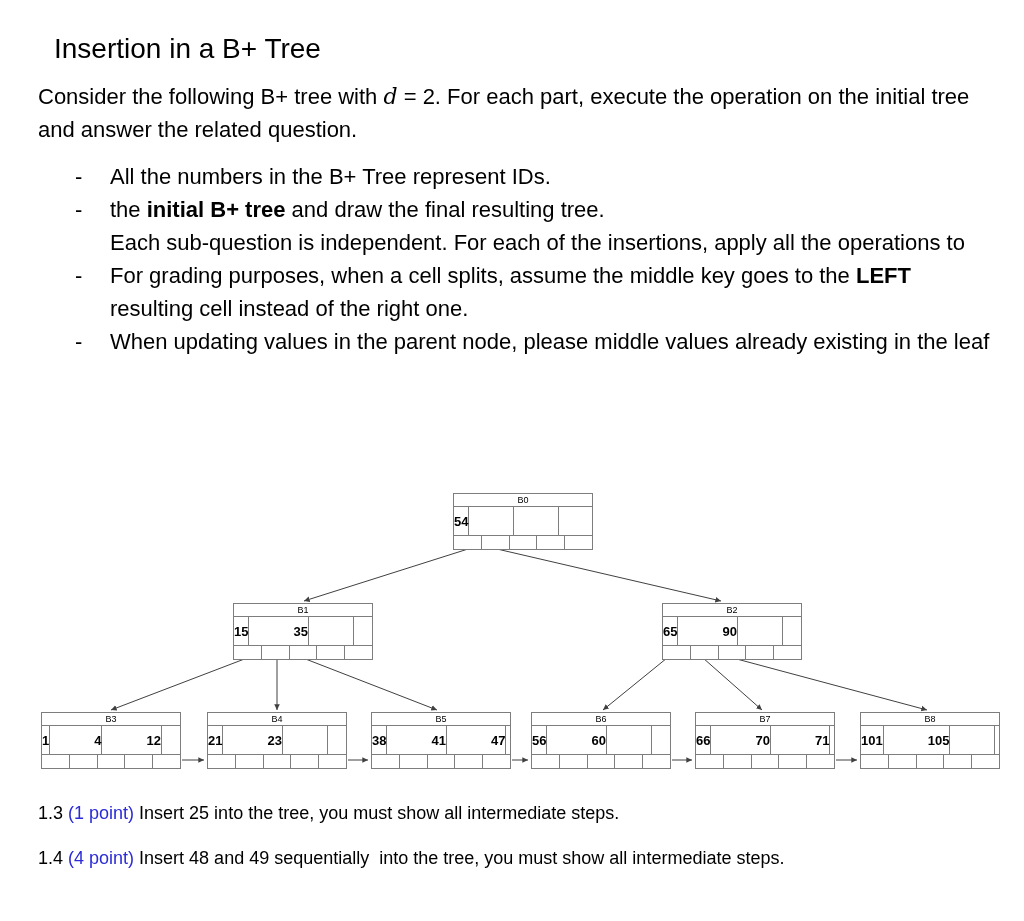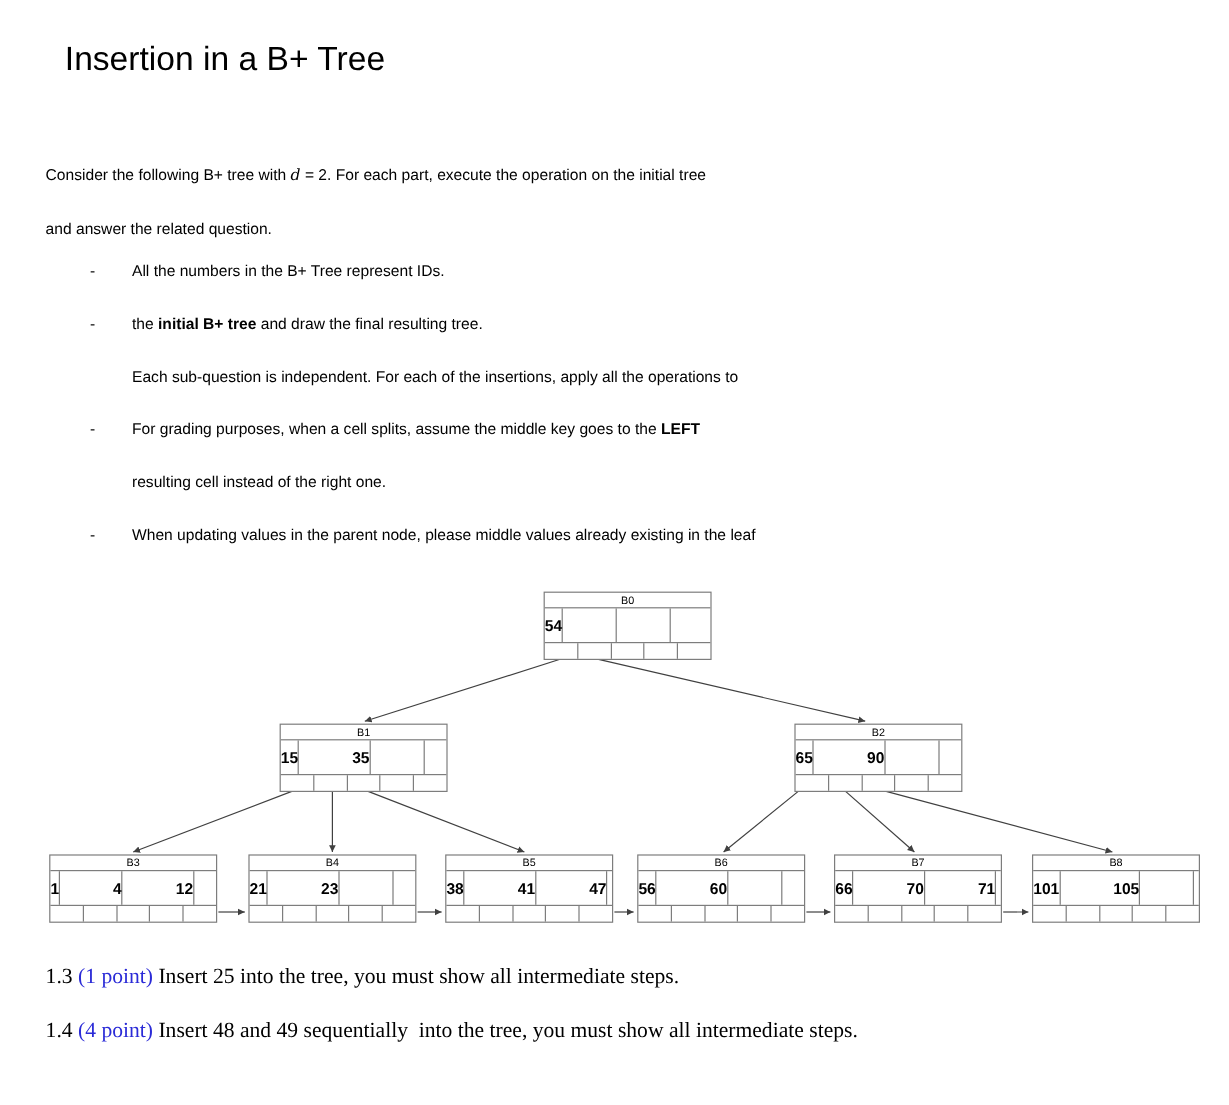--- a/index.html
+++ b/index.html
@@ -2,32 +2,32 @@
 <html><head>
 <meta charset="utf-8">
 <style>
   html,body{margin:0;padding:0;background:#ffffff;}
   body{
     width:1024px;height:921px;position:relative;overflow:hidden;
     font-family:"Liberation Sans", sans-serif;color:#000000;
   }
   .abs{position:absolute;}
   #title{left:38px;top:33px;font-size:28px;font-weight:400;margin-left:16px;}
-  .richblock{font-size:13px;line-height:44px;margin-top:44px;}
+  .richblock{font-size:22px;line-height:33px;}
   #intro{left:38px;top:80px;width:952px;}
   #bullets{left:38px;top:160px;width:952px;}
   .bullet{display:flex;}
   .dash-cell{flex:none;width:35px;margin-left:37px;}
   .bullet-body{flex:1;}
   .line{display:block;}
   .seg{white-space:pre-wrap;}
   .seg-bold{font-weight:700;}
   .seg-math{font-family:"DejaVu Serif", serif;font-style:italic;}
   .seg-blue{color:#2b2bd7;}
-  .question{left:38px;font-size:18px;line-height:24px;font-family:Liberation Serif, serif;}
+  .question{left:38px;font-size:18px;line-height:24px;}
   #q1{top:801px;}
   #q2{top:846px;}
 
   
   #diagram{left:0;top:18px;width:1024px;height:921px;}
   #edges-svg{position:absolute;left:0;top:0;pointer-events:none;}
   .bnode{
     position:absolute;width:140px;box-sizing:border-box;
     border:1px solid #7d7d7d;background:#ffffff;
   }

